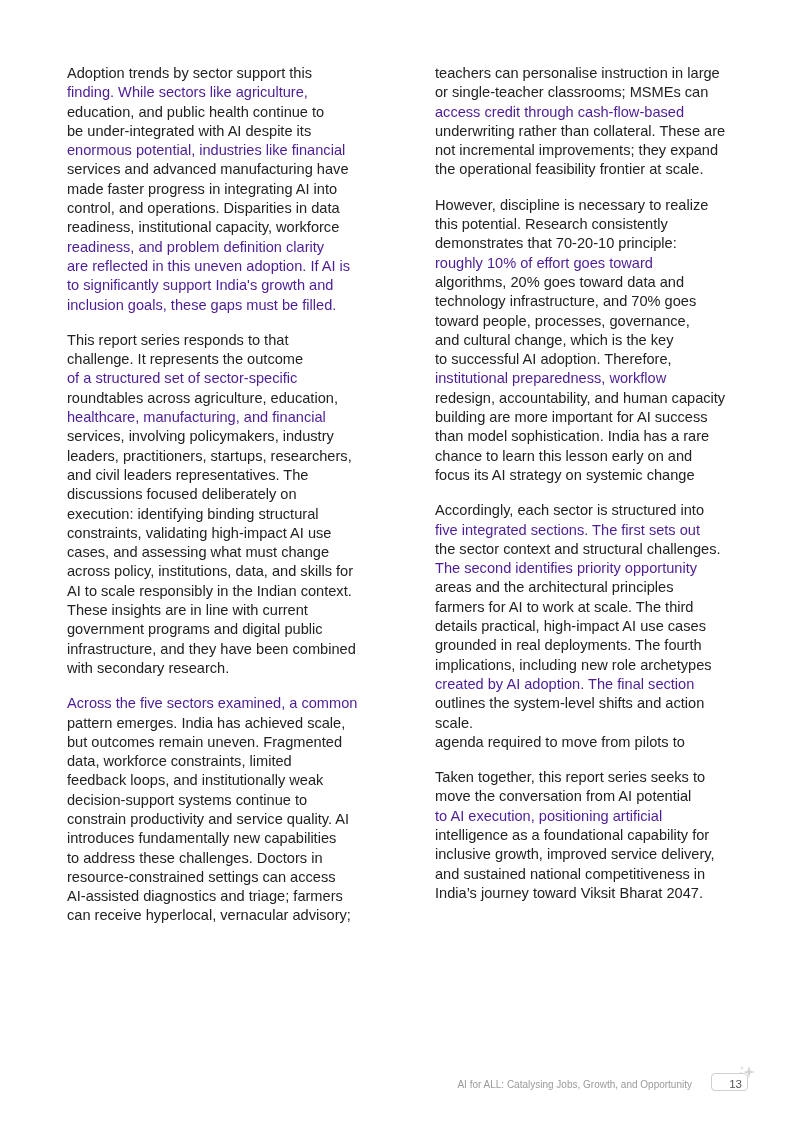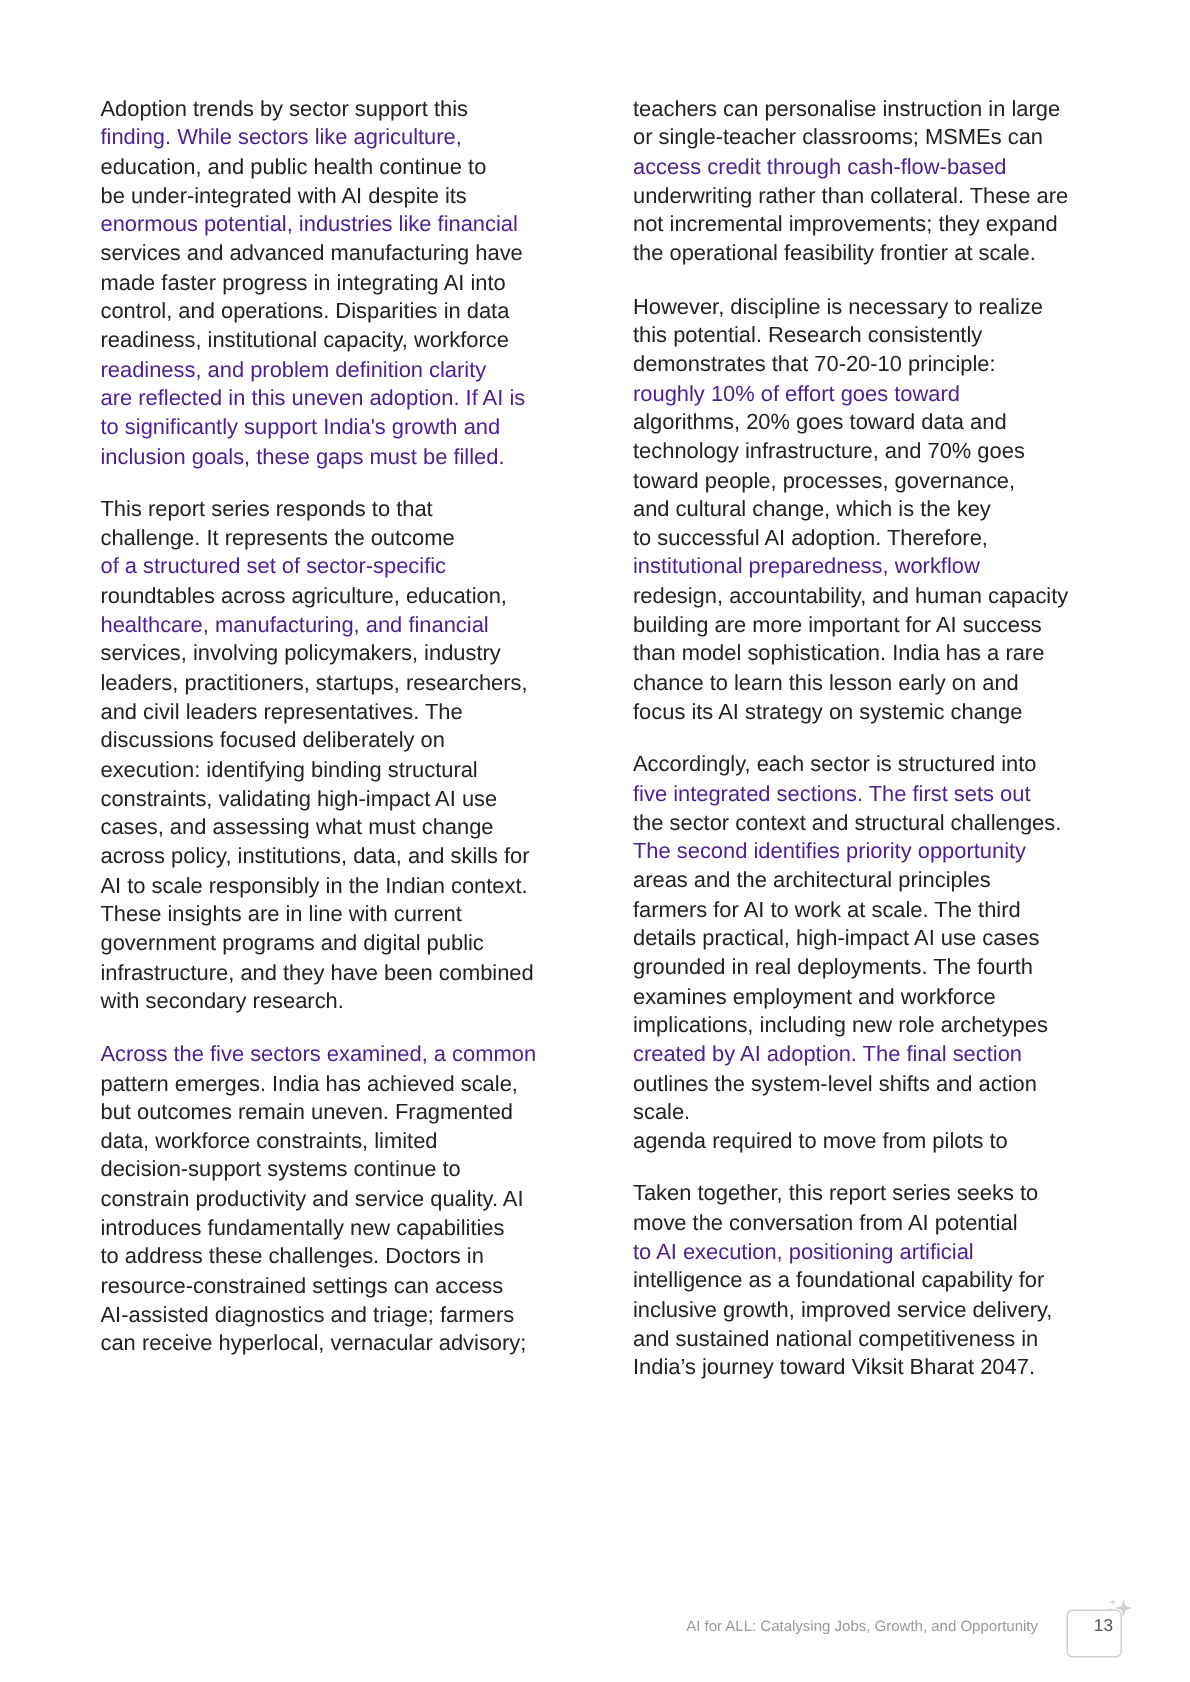--- a/index.html
+++ b/index.html
@@ -1,26 +1,26 @@
 <!DOCTYPE html>
 <html><head>
   <meta charset="utf-8">
   <style>
     html, body { margin: 0; padding: 0; background: #ffffff; }
     body { width: 793px; height: 1121px; position: relative; overflow: hidden;
       font-family: "Liberation Sans", "DejaVu Sans", sans-serif; color: #1e1e1e; }
     .col { position: absolute; top: 64px; width: 336px; }
     .col-left { left: 67px; }
-    .col-right { left: 422px; }
+    .col-right { left: 435px; }
     .para { margin: 0 0 16px 0; font-size: 14.6px; line-height: 19.3px; color: #222; letter-spacing: 0; }
     .para .ln { display: block; white-space: nowrap; }
     .para .ln.muted { color: #4c1d95; }
     .footer { position: absolute; left: 0; top: 1072px; width: 793px; height: 30px; }
     .footer-title { position: absolute; right: 101px; top: 7px; font-size: 10px; color: #9a9a9a; white-space: nowrap; }
-    .page-box { position: absolute; left: 711px; top: 1073px; width: 37px; height: 32px;
+    .page-box { position: absolute; left: 711px; top: 1073px; width: 37px; height: 18px;
       border: 1px solid #cfcfcf; border-radius: 4px; box-sizing: border-box; }
     .page-num { position: absolute; right: 5px; top: 4px; font-size: 11.5px; color: #555; }
     .sparkle { position: absolute; left: 737px; top: 1064px; width: 20px; height: 18px; }
   </style>
 </head>
 <body>
 
 <div class="col col-left">
   <p class="para">
     <span class="ln">Adoption trends by sector support this</span>
@@ -55,20 +55,21 @@
     <span class="ln">These insights are in line with current</span>
     <span class="ln">government programs and digital public</span>
     <span class="ln">infrastructure, and they have been combined</span>
     <span class="ln">with secondary research.</span>
   </p>
   <p class="para">
     <span class="ln muted">Across the five sectors examined, a common</span>
     <span class="ln">pattern emerges. India has achieved scale,</span>
     <span class="ln">but outcomes remain uneven. Fragmented</span>
     <span class="ln">data, workforce constraints, limited</span>
+    <span class="ln">feedback loops, and institutionally weak</span>
     <span class="ln">decision-support systems continue to</span>
     <span class="ln">constrain productivity and service quality. AI</span>
     <span class="ln">introduces fundamentally new capabilities</span>
     <span class="ln">to address these challenges. Doctors in</span>
     <span class="ln">resource-constrained settings can access</span>
     <span class="ln">AI-assisted diagnostics and triage; farmers</span>
     <span class="ln">can receive hyperlocal, vernacular advisory;</span>
   </p>
 </div>
 
@@ -100,21 +101,20 @@
   </p>
   <p class="para">
     <span class="ln">Accordingly, each sector is structured into</span>
     <span class="ln muted">five integrated sections. The first sets out</span>
     <span class="ln">the sector context and structural challenges.</span>
     <span class="ln muted">The second identifies priority opportunity</span>
     <span class="ln">areas and the architectural principles</span>
     <span class="ln">farmers for AI to work at scale. The third</span>
     <span class="ln">details practical, high-impact AI use cases</span>
     <span class="ln">grounded in real deployments. The fourth</span>
-    <span class="ln">examines employment and workforce</span>
     <span class="ln">implications, including new role archetypes</span>
     <span class="ln muted">created by AI adoption. The final section</span>
     <span class="ln">outlines the system-level shifts and action</span>
     <span class="ln">scale.</span>
     <span class="ln">agenda required to move from pilots to</span>
   </p>
   <p class="para">
     <span class="ln">Taken together, this report series seeks to</span>
     <span class="ln">move the conversation from AI potential</span>
     <span class="ln muted">to AI execution, positioning artificial</span>

